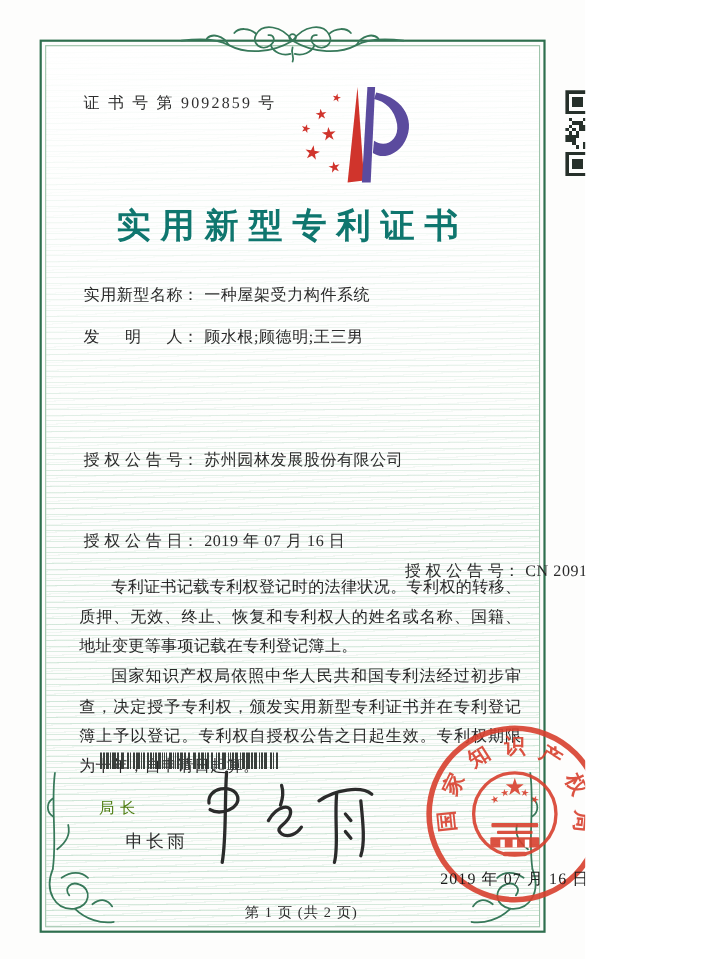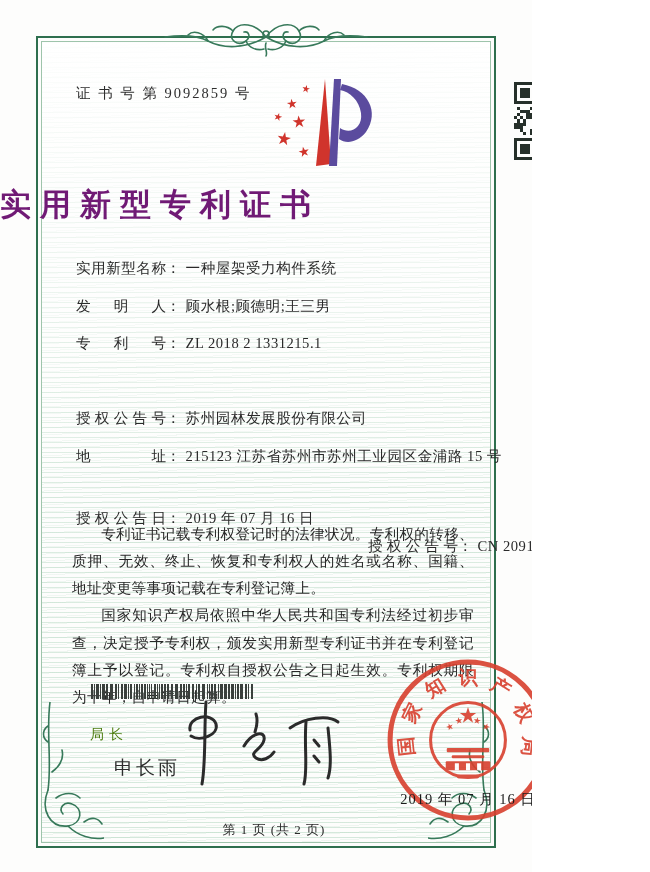--- a/index.html
+++ b/index.html
@@ -17,38 +17,38 @@
       repeating-linear-gradient(177deg, rgba(141,196,162,0.14) 0px, rgba(141,196,162,0.14) 1px, rgba(255,255,255,0) 1px, rgba(255,255,255,0) 7px);
   }
   .orn-top{position:absolute;left:50%;top:19px;transform:translateX(-50%);}
   .orn-bl{position:absolute;left:40px;top:702px;}
   .orn-br{position:absolute;right:40px;top:702px;transform:scaleX(-1);}
 
   
   .cert-no{position:absolute;left:76px;top:84px;font-size:14.5px;letter-spacing:2px;color:#2e2e2e;}
   .logo{position:absolute;left:268px;top:76px;}
   .qr{position:absolute;left:514px;top:82px;width:78px;height:78px;}
-  .title{position:absolute;left:0;right:0;top:184px;font-size:31px;font-weight:700;letter-spacing:9px;color:#701a75;}
+  .title{position:absolute;left:0;right:0;top:184px;text-align:center;font-size:31px;font-weight:700;letter-spacing:9px;color:#0f766e;}
 
   
   .field-row{position:absolute;left:76px;right:50px;font-size:14.6px;color:#2a2a2a;white-space:nowrap;}
-  .r0{top:259px}.r1{top:297px}.r2{top:334px}.r3{top:372px}.r4{top:409px}.r5{top:447px}.r6{top:509px}
+  .r0{top:259px}.r1{top:297px}.r2{top:334px}.r3{top:372px}.r4{top:409px}.r5{top:447px}.r6{top:482px}
   .f-label{display:inline-block;width:90px;text-align:justify;text-align-last:justify;}
   .f-colon{display:inline-block;padding-right:5px;}
   .f-value{letter-spacing:0.5px;}
   .pair2{position:absolute;left:292px;top:0;margin-top:28px;}
 
   
   .paras{position:absolute;left:72px;right:58px;top:521px;font-size:14.6px;line-height:1.86;text-align:justify;color:#272727;}
   .paras p{margin:0;text-indent:2em;letter-spacing:0.3px;}
 
   
   .barcode{position:absolute;left:90px;top:684px;width:166px;height:15px;}
   .director-title{position:absolute;left:90px;top:726px;font-size:14px;letter-spacing:5px;color:#4d7c0f;}
-  .director-name{position:absolute;left:90px;top:755px;font-size:19px;letter-spacing:3px;color:#2c2c2c;padding-left:24px;}
+  .director-name{position:absolute;left:90px;top:755px;font-size:16px;letter-spacing:3px;color:#2c2c2c;padding-left:24px;}
   .signature{position:absolute;left:173px;top:688px;}
   .seal{position:absolute;left:382px;top:654px;}
   .seal-date{position:absolute;left:382px;top:790px;width:172px;text-align:center;font-size:14.5px;letter-spacing:1px;color:#1b1b1b;}
   .footer{position:absolute;left:0;right:0;top:821px;text-align:center;font-size:13px;letter-spacing:1px;color:#2c2c2c;margin-left:16px;}
 </style>
 </head>
 <body>
 
 <div class="page">
 
@@ -403,28 +403,22 @@
     </svg>
 
   <div class="title">实用新型专利证书</div>
 
   <div class="field-row r1">
     <span class="f-label">发明人</span><span class="f-colon">：</span><span class="f-value">顾水根;顾德明;王三男</span>
   </div>
   <div class="field-row r0">
     <span class="f-label">实用新型名称</span><span class="f-colon">：</span><span class="f-value">一种屋架受力构件系统</span>
   </div>
-  <div class="field-row r2">
-    <span class="f-label">专利号</span><span class="f-colon">：</span><span class="f-value">ZL 2018 2 1331215.1</span>
-  </div>
   <div class="field-row r4">
     <span class="f-label">授权公告号</span><span class="f-colon">：</span><span class="f-value">苏州园林发展股份有限公司</span>
-  </div>
-  <div class="field-row r5">
-    <span class="f-label">地址</span><span class="f-colon">：</span><span class="f-value">215123 江苏省苏州市苏州工业园区金浦路 15 号</span>
   </div>
   <div class="field-row r6">
     <span class="f-label">授权公告日</span><span class="f-colon">：</span><span class="f-value">2019 年 07 月 16 日</span>
     <span class="pair2">
       <span class="f-label">授权公告号</span><span class="f-colon">：</span><span class="f-value">CN 209114904 U</span>
     </span>
   </div>
 
   <div class="paras">
     <p>专利证书记载专利权登记时的法律状况。专利权的转移、质押、无效、终止、恢复和专利权人的姓名或名称、国籍、地址变更等事项记载在专利登记簿上。</p>

